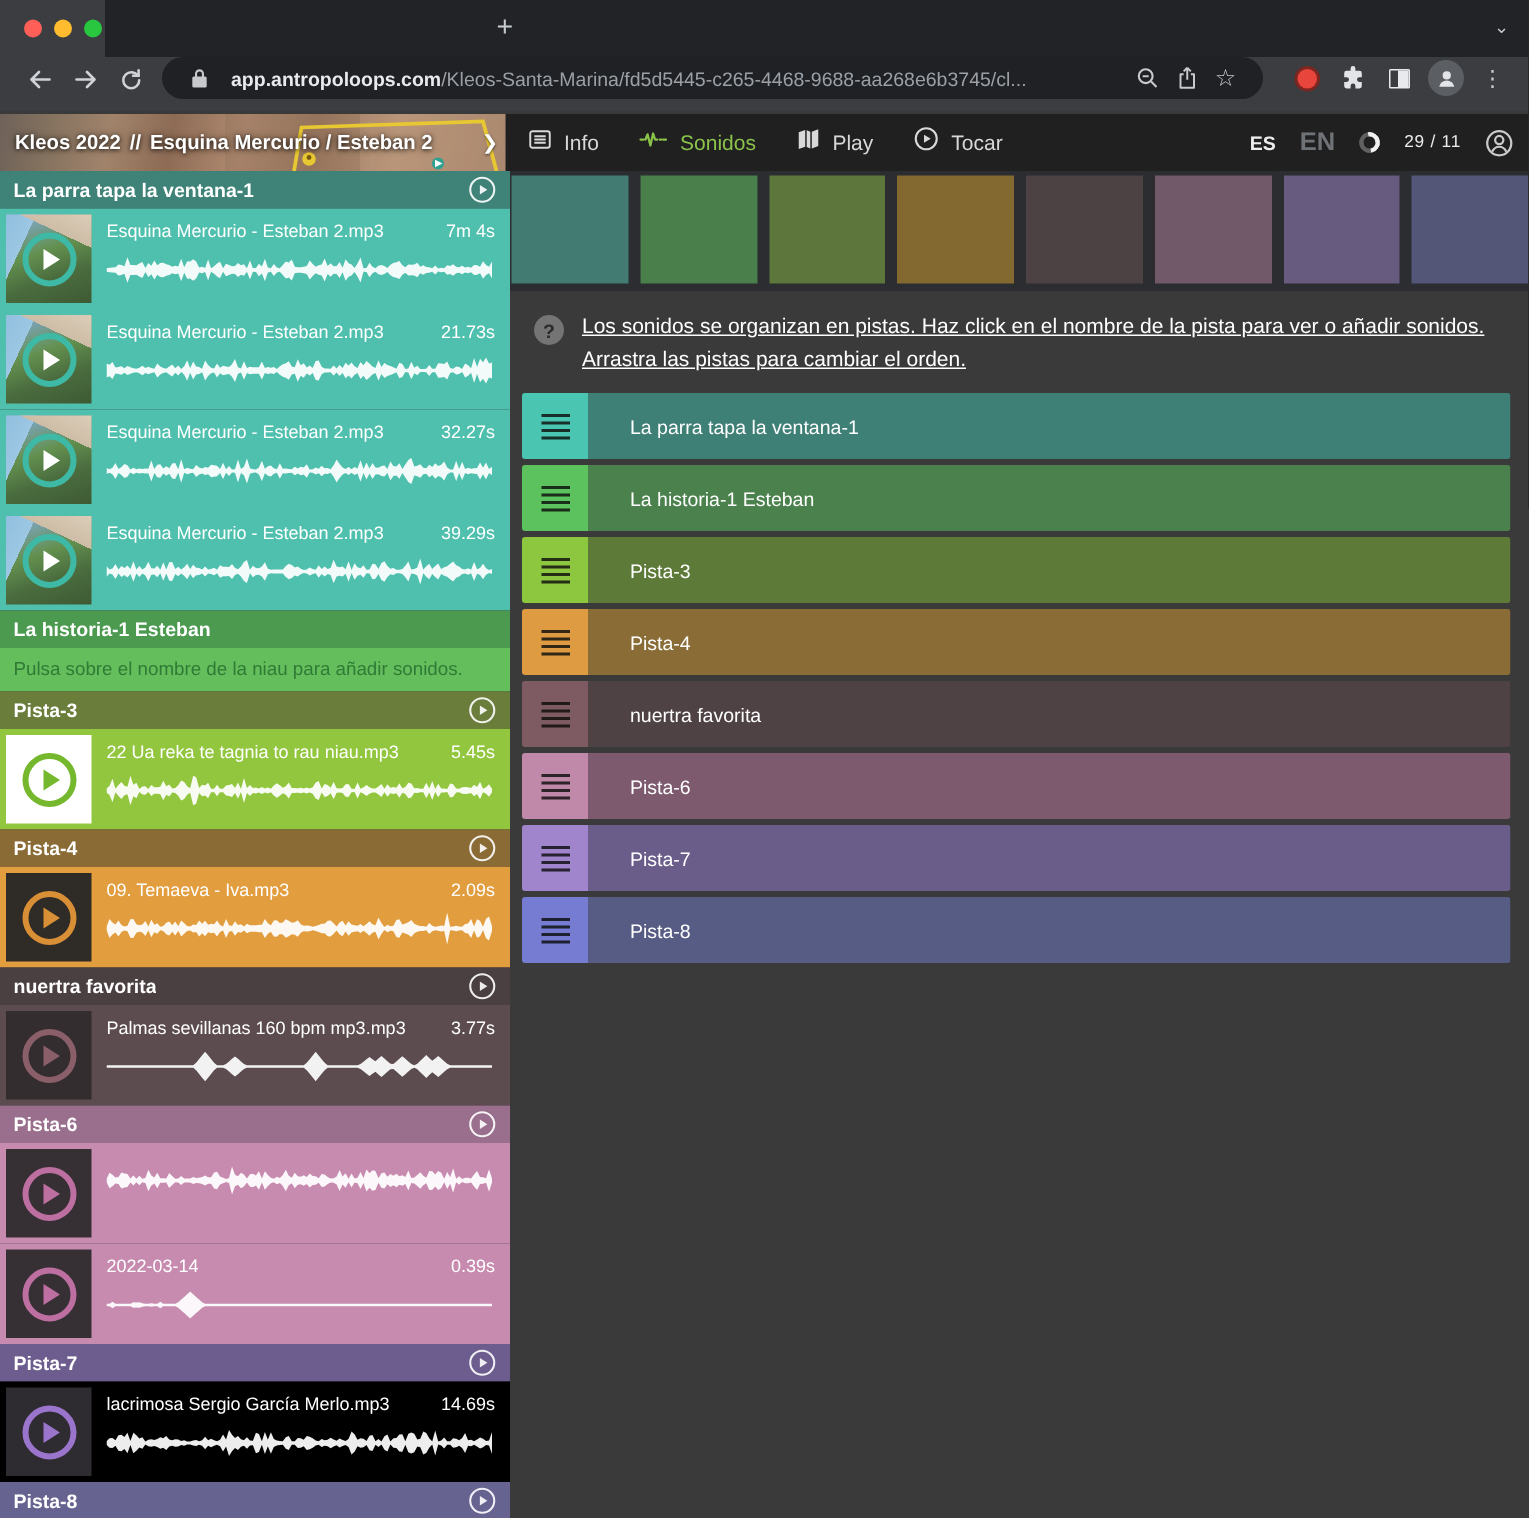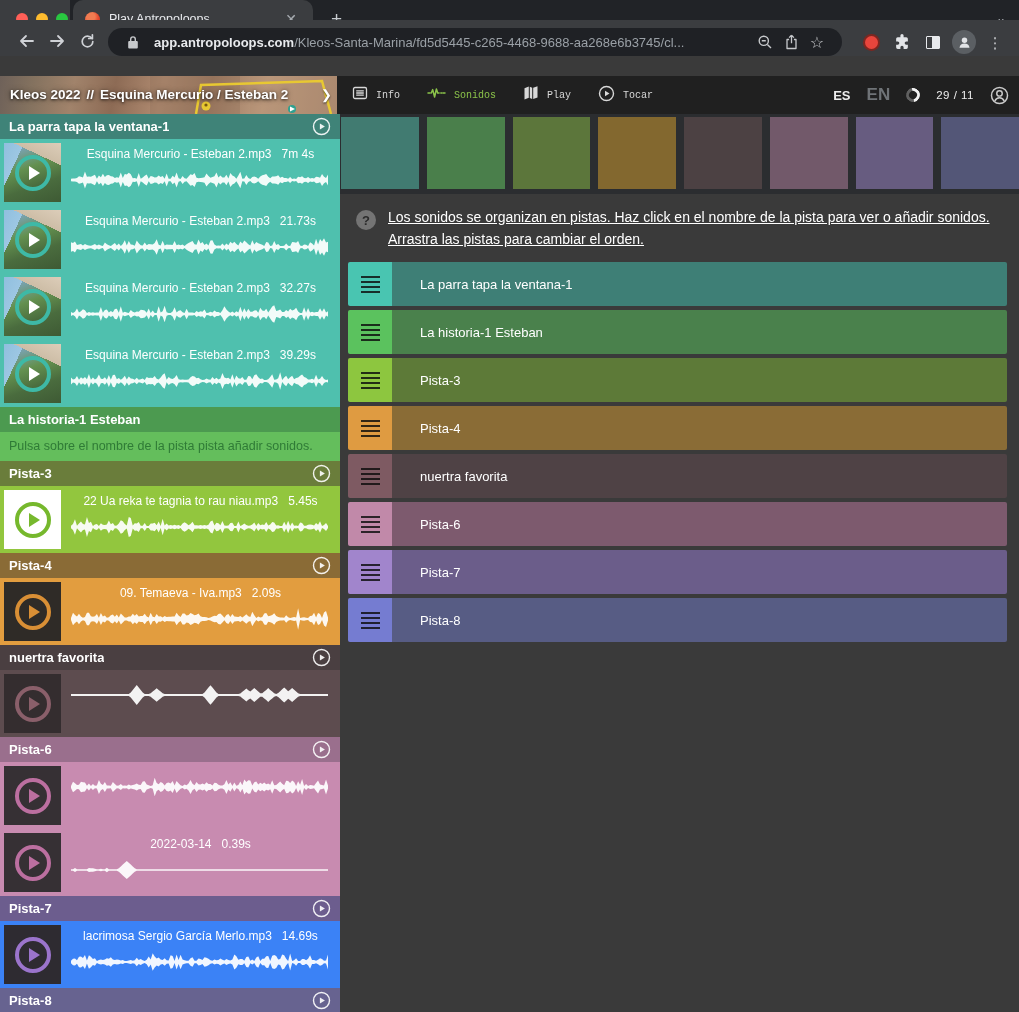--- a/index.html
+++ b/index.html
@@ -13,22 +13,22 @@
   .light { width:12px; height:12px; border-radius:50%; }
   .tab { position:absolute; left:73px; top:0; width:240px; height:38px; background:#3B3D40;
          border-radius:10px 10px 0 0; display:flex; align-items:center; padding:0 12px; }
   .favicon { width:15px; height:15px; border-radius:50%; flex:none;
              background:radial-gradient(circle at 38% 32%, #F07B51 0 30%, #E5492F 55%, #BF2B1A 100%); }
   .tabtitle { flex:1; margin-left:9px; font-size:12.5px; color:#E8EAED; white-space:nowrap; overflow:hidden; }
   .tabclose { color:#A6ABB0; font-size:14px; line-height:1; padding:2px 4px; }
   .newtab { position:absolute; left:325px; top:6px; color:#C7CBD0; font-size:19px; font-weight:300; padding:2px 6px; }
   .strip-chevron { position:absolute; right:13px; top:11px; color:#C7CBD0; font-size:12px; }
 
-  .toolbar { position:absolute; top:20px; left:0; right:0; height:36px; background:#3B3D40;
-             display:flex; align-items:flex-end; padding:0 10px 0 12px; }
+  .toolbar { position:absolute; top:38px; left:0; right:0; height:36px; background:#3B3D40;
+             display:flex; align-items:flex-start; padding:0 10px 0 12px; }
   .navbtn { width:30px; height:30px; display:flex; align-items:center; justify-content:center; flex:none; }
   .urlpill { height:28px; background:#1F2125; border-radius:14px; flex:1; min-width:0;
              margin:0 12px 0 6px; display:flex; align-items:center; padding:0 12px; }
   .url { flex:1; min-width:0; margin:0 8px; font-size:13px; color:#E8EAED; white-space:nowrap; overflow:hidden; }
   .url .path { color:#9AA0A6; }
   .pill-ico { width:26px; height:26px; display:flex; align-items:center; justify-content:center; flex:none; }
   .star { color:#C7C9CC; font-size:16px; }
   .ext { width:28px; height:28px; display:flex; align-items:center; justify-content:center; flex:none; margin-left:3px; }
   .rec-dot { width:13px; height:13px; border-radius:50%; background:#E8453C; box-shadow:0 0 0 2px #7E2620; }
   .panel-ico { width:14px; height:13px; border:1.5px solid #E8EAED; border-radius:1px; position:relative; }
@@ -43,21 +43,21 @@
   }
   .mapthumb svg.route { position:absolute; inset:0; }
   .maptitle { position:relative; z-index:2; font-size:13.5px; font-weight:700; color:#FFF;
               line-height:38px; padding-left:10px; white-space:nowrap;
               text-shadow:0 1px 3px rgba(0,0,0,.75), 0 0 6px rgba(0,0,0,.4); }
   .maptitle .sep { padding:0 6px; font-weight:700; }
   .map-chevron { position:absolute; right:5px; top:11px; z-index:2; color:#FFF; font-size:13px; text-shadow:0 1px 2px rgba(0,0,0,.7); }
 
   .appnav { position:absolute; left:352px; top:0; height:38px; display:flex; align-items:center; gap:27px; }
   .nav-item { display:flex; align-items:center; gap:8px; cursor:default; }
-  .nav-item .lbl { font-size:10px; color:#D8D8D8;font-family:Liberation Mono, monospace; }
+  .nav-item .lbl { font-size:14px; color:#D8D8D8; }
   .nav-item.active .lbl { color:#8BC34A; }
 
   .header-right { position:absolute; right:10px; top:0; height:38px; display:flex; align-items:center; gap:16px; }
   .lang-es { font-size:13px; font-weight:700; color:#EDEDED; }
   .lang-en { font-size:17px; font-weight:700; color:#6F7377; }
   .loader { width:14px; height:14px; border-radius:50%; border:3px solid #606060;
             border-top-color:#F2F2F2; border-right-color:#F2F2F2; transform:rotate(35deg); }
   .counter { font-size:11.5px; font-weight:400; color:#EDEDED; letter-spacing:.5px; }
 
   
@@ -70,21 +70,21 @@
   .clip { height:67px; display:flex; padding:4px 0 4px 4px; }
   .thumb { width:57px; height:59px; flex:none; position:relative; }
   .ring { position:absolute; left:50%; top:50%; transform:translate(-50%,-50%); width:36px; height:36px;
           border-radius:50%; display:flex; align-items:center; justify-content:center; }
   .tri { width:0; height:0; border-top:7px solid transparent; border-bottom:7px solid transparent; margin-left:4px; }
   .thumb-photo { background:
       linear-gradient(205deg, #DCCDB9 0%, #CDBDA6 26%, rgba(0,0,0,0) 26%),
       linear-gradient(115deg, #90BFDE 0%, #9DC7E3 24%, rgba(0,0,0,0) 24%),
       linear-gradient(160deg, #7FA7C9 8%, #63904F 42%, #4A6C3E 68%, #3E5A34 100%); }
   .clipbody { flex:1; min-width:0; padding:3px 10px 0 10px; }
-  .clipmeta { display:flex; justify-content:center; font-size:12px; color:#FFF; line-height:16px; }
+  .clipmeta { display:flex; justify-content:space-between; font-size:12px; color:#FFF; line-height:16px; }
   .clipmeta .ttl { white-space:nowrap; overflow:hidden; text-overflow:ellipsis; }
   .clipmeta .dur { flex:none; margin-left:10px; }
   .wave { display:block; width:100%; height:26px; margin-top:5px; }
 
   
   .main { position:absolute; left:340px; top:114px; right:0; bottom:0; background:#3A3A3A; }
   .swatchband { height:80px; background:#2B2D30; display:flex; gap:8px; padding:3px 0 5px 1px; }
   .swatch { flex:1; }
   .helprow { display:flex; gap:12px; align-items:flex-start; padding:13px 20px 0 16px; }
   .qicon { width:20px; height:20px; border-radius:50%; background:#747474; color:#2B2B2B; flex:none;
@@ -101,25 +101,20 @@
 <body>
 
 <div class="screen">
 
   <div class="tabstrip">
     <div class="corner"></div>
     <div class="lights">
       <span class="light" style="background:#FF5F57"></span>
       <span class="light" style="background:#FEBC2E"></span>
       <span class="light" style="background:#29C740"></span>
-    </div>
-    <div class="tab">
-      <span class="favicon"></span>
-      <span class="tabtitle">Play Antropoloops</span>
-      <span class="tabclose">✕</span>
     </div>
     <span class="newtab">+</span>
     <span class="strip-chevron">⌄</span>
   </div>
 
   <div class="toolbar">
     <span class="navbtn">
       <svg width="18" height="18" viewBox="0 0 18 18" fill="none" stroke="#CFD2D6" stroke-width="1.8" stroke-linecap="round" stroke-linejoin="round">
           <path d="M15 9H3.5M8 4 3 9l5 5"></path>
         </svg>
@@ -308,21 +303,21 @@
             <svg class="wave" viewBox="0 0 260 26" preserveAspectRatio="none">
               <path d="M0,13 L0.0,9.4 L2.0,11.6 L4.0,11.0 L6.0,8.0 L8.0,11.7 L10.0,9.3 L12.0,10.7 L14.0,9.0 L16.0,11.3 L18.0,6.1 L20.0,11.7 L22.0,9.4 L24.0,11.6 L26.0,10.3 L28.0,6.5 L30.0,10.8 L32.0,11.0 L34.0,9.2 L36.0,11.8 L38.0,6.9 L40.0,11.7 L42.0,6.9 L44.0,6.7 L46.0,11.3 L48.0,9.9 L50.0,11.7 L52.0,10.2 L54.0,7.8 L56.0,11.4 L58.0,8.5 L60.0,10.5 L62.0,10.7 L64.0,11.7 L66.0,9.7 L68.0,11.7 L70.0,11.3 L72.0,10.5 L74.0,11.9 L76.0,8.9 L78.0,9.9 L80.0,9.8 L82.0,10.0 L84.0,8.0 L86.0,10.7 L88.0,11.5 L90.0,9.6 L92.0,6.7 L94.0,5.3 L96.0,11.8 L98.0,9.1 L100.0,10.6 L102.0,10.9 L104.0,9.7 L106.0,6.9 L108.0,11.2 L110.0,11.8 L112.0,11.6 L114.0,11.7 L116.0,11.7 L118.0,11.6 L120.0,9.3 L122.0,7.9 L124.0,8.6 L126.0,10.3 L128.0,9.7 L130.0,11.2 L132.0,12.0 L134.0,11.7 L136.0,10.4 L138.0,11.4 L140.0,11.8 L142.0,8.9 L144.0,11.3 L146.0,9.7 L148.0,11.4 L150.0,10.6 L152.0,5.1 L154.0,9.6 L156.0,10.2 L158.0,9.7 L160.0,11.5 L162.0,6.2 L164.0,12.0 L166.0,7.5 L168.0,10.2 L170.0,10.8 L172.0,8.9 L174.0,11.8 L176.0,11.7 L178.0,7.9 L180.0,8.2 L182.0,11.3 L184.0,7.3 L186.0,6.2 L188.0,9.3 L190.0,11.1 L192.0,10.6 L194.0,11.9 L196.0,11.9 L198.0,11.3 L200.0,9.1 L202.0,6.3 L204.0,11.7 L206.0,11.4 L208.0,10.3 L210.0,4.3 L212.0,11.9 L214.0,9.5 L216.0,7.8 L218.0,11.3 L220.0,9.3 L222.0,7.7 L224.0,11.3 L226.0,10.1 L228.0,9.5 L230.0,7.8 L232.0,6.4 L234.0,8.9 L236.0,9.7 L238.0,11.4 L240.0,11.6 L242.0,10.8 L244.0,11.8 L246.0,6.7 L248.0,11.5 L250.0,10.7 L252.0,7.9 L254.0,10.9 L256.0,12.0 L258.0,11.4 L258.0,14.6 L256.0,14.0 L254.0,15.1 L252.0,18.1 L250.0,15.3 L248.0,14.5 L246.0,19.3 L244.0,14.2 L242.0,15.2 L240.0,14.4 L238.0,14.6 L236.0,16.3 L234.0,17.1 L232.0,19.6 L230.0,18.2 L228.0,16.5 L226.0,15.9 L224.0,14.7 L222.0,18.3 L220.0,16.7 L218.0,14.7 L216.0,18.2 L214.0,16.5 L212.0,14.1 L210.0,21.7 L208.0,15.7 L206.0,14.6 L204.0,14.3 L202.0,19.7 L200.0,16.9 L198.0,14.7 L196.0,14.1 L194.0,14.1 L192.0,15.4 L190.0,14.9 L188.0,16.7 L186.0,19.8 L184.0,18.7 L182.0,14.7 L180.0,17.8 L178.0,18.1 L176.0,14.3 L174.0,14.2 L172.0,17.1 L170.0,15.2 L168.0,15.8 L166.0,18.5 L164.0,14.0 L162.0,19.8 L160.0,14.5 L158.0,16.3 L156.0,15.8 L154.0,16.4 L152.0,20.9 L150.0,15.4 L148.0,14.6 L146.0,16.3 L144.0,14.7 L142.0,17.1 L140.0,14.2 L138.0,14.6 L136.0,15.6 L134.0,14.3 L132.0,14.0 L130.0,14.8 L128.0,16.3 L126.0,15.7 L124.0,17.4 L122.0,18.1 L120.0,16.7 L118.0,14.4 L116.0,14.3 L114.0,14.3 L112.0,14.4 L110.0,14.2 L108.0,14.8 L106.0,19.1 L104.0,16.3 L102.0,15.1 L100.0,15.4 L98.0,16.9 L96.0,14.2 L94.0,20.7 L92.0,19.3 L90.0,16.4 L88.0,14.5 L86.0,15.3 L84.0,18.0 L82.0,16.0 L80.0,16.2 L78.0,16.1 L76.0,17.1 L74.0,14.1 L72.0,15.5 L70.0,14.7 L68.0,14.3 L66.0,16.3 L64.0,14.3 L62.0,15.3 L60.0,15.5 L58.0,17.5 L56.0,14.6 L54.0,18.2 L52.0,15.8 L50.0,14.3 L48.0,16.1 L46.0,14.7 L44.0,19.3 L42.0,19.1 L40.0,14.3 L38.0,19.1 L36.0,14.2 L34.0,16.8 L32.0,15.0 L30.0,15.2 L28.0,19.5 L26.0,15.7 L24.0,14.4 L22.0,16.6 L20.0,14.3 L18.0,19.9 L16.0,14.7 L14.0,17.0 L12.0,15.3 L10.0,16.7 L8.0,14.3 L6.0,18.0 L4.0,15.0 L2.0,14.4 L0.0,16.6 Z" fill="#FFFFFF" fill-opacity="0.93"></path>
             </svg>
           </div>
         </div>
       </div>
       <div class="section">
         <div class="sec-header" style="background: rgb(76, 154, 80);">
           <span class="nm">La historia-1 Esteban</span>
         </div>
-        <div class="sec-note" style="background: rgb(100, 190, 92); color: rgb(47, 123, 54);">Pulsa sobre el nombre de la pista pista añadir sonidos.</div>
+        <div class="sec-note" style="background: rgb(100, 190, 92); color: rgb(47, 123, 54);">Pulsa sobre el nombre de la niau para añadir sonidos.</div>
       </div>
       <div class="section">
         <div class="sec-header" style="background: rgb(106, 125, 59);">
           <span class="nm">Pista-3</span>
           <span class="playring">
             <svg width="19" height="19" viewBox="0 0 19 19" fill="none">
               <circle cx="9.5" cy="9.5" r="8" stroke="rgba(255,255,255,0.9)" stroke-width="1.4"></circle>
               <path d="M7.9 6.4v6.2l5-3.1z" fill="rgba(255,255,255,0.9)"></path>
             </svg>
           </span>
@@ -381,20 +376,24 @@
             </svg>
           </span>
         </div>
         <div class="clip" style="background: rgb(93, 76, 79);">
           <div class="thumb" style="background: rgb(52, 45, 47);">
             <span class="ring" style="border: 4px solid rgb(138, 95, 106);">
               <span class="tri" style="border-left: 11px solid rgb(138, 95, 106);"></span>
             </span>
           </div>
           <div class="clipbody">
+            <div class="clipmeta">
+              <span class="ttl">Palmas sevillanas 160 bpm mp3.mp3</span>
+              <span class="dur">3.77s</span>
+            </div>
             <svg class="wave" viewBox="0 0 260 26" preserveAspectRatio="none">
               <path d="M0,13 L0.0,12.1 L2.0,12.1 L4.0,12.1 L6.0,12.1 L8.0,12.1 L10.0,12.1 L12.0,12.1 L14.0,12.1 L16.0,12.1 L18.0,12.1 L20.0,12.1 L22.0,12.1 L24.0,12.1 L26.0,12.1 L28.0,12.1 L30.0,12.1 L32.0,12.1 L34.0,12.1 L36.0,12.1 L38.0,12.1 L40.0,12.1 L42.0,12.1 L44.0,12.1 L46.0,12.1 L48.0,12.1 L50.0,12.1 L52.0,12.1 L54.0,12.1 L56.0,12.1 L58.0,12.1 L60.0,10.5 L62.0,8.0 L64.0,5.5 L66.0,3.1 L68.0,5.5 L70.0,8.0 L72.0,10.5 L74.0,12.1 L76.0,12.1 L78.0,12.1 L80.0,11.3 L82.0,9.6 L84.0,7.9 L86.0,6.3 L88.0,7.9 L90.0,9.6 L92.0,11.3 L94.0,12.1 L96.0,12.1 L98.0,12.1 L100.0,12.1 L102.0,12.1 L104.0,12.1 L106.0,12.1 L108.0,12.1 L110.0,12.1 L112.0,12.1 L114.0,12.1 L116.0,12.1 L118.0,12.1 L120.0,12.1 L122.0,12.1 L124.0,12.1 L126.0,12.1 L128.0,12.1 L130.0,12.1 L132.0,12.1 L134.0,10.5 L136.0,8.1 L138.0,5.6 L140.0,3.2 L142.0,5.6 L144.0,8.1 L146.0,10.5 L148.0,12.1 L150.0,12.1 L152.0,12.1 L154.0,12.1 L156.0,12.1 L158.0,12.1 L160.0,12.1 L162.0,12.1 L164.0,12.1 L166.0,12.1 L168.0,12.1 L170.0,11.4 L172.0,9.8 L174.0,8.2 L176.0,6.6 L178.0,8.2 L180.0,9.5 L182.0,7.7 L184.0,6.0 L186.0,7.7 L188.0,9.5 L190.0,11.2 L192.0,11.3 L194.0,9.6 L196.0,7.9 L198.0,6.1 L200.0,7.9 L202.0,9.6 L204.0,11.3 L206.0,12.1 L208.0,11.1 L210.0,9.2 L212.0,7.3 L214.0,5.4 L216.0,7.3 L218.0,9.2 L220.0,7.7 L222.0,6.0 L224.0,7.7 L226.0,9.5 L228.0,11.2 L230.0,12.1 L232.0,12.1 L234.0,12.1 L236.0,12.1 L238.0,12.1 L240.0,12.1 L242.0,12.1 L244.0,12.1 L246.0,12.1 L248.0,12.1 L250.0,12.1 L252.0,12.1 L254.0,12.1 L256.0,12.1 L258.0,12.1 L258.0,13.9 L256.0,13.9 L254.0,13.9 L252.0,13.9 L250.0,13.9 L248.0,13.9 L246.0,13.9 L244.0,13.9 L242.0,13.9 L240.0,13.9 L238.0,13.9 L236.0,13.9 L234.0,13.9 L232.0,13.9 L230.0,13.9 L228.0,14.8 L226.0,16.5 L224.0,18.3 L222.0,20.0 L220.0,18.3 L218.0,16.8 L216.0,18.7 L214.0,20.6 L212.0,18.7 L210.0,16.8 L208.0,14.9 L206.0,13.9 L204.0,14.7 L202.0,16.4 L200.0,18.1 L198.0,19.9 L196.0,18.1 L194.0,16.4 L192.0,14.7 L190.0,14.8 L188.0,16.5 L186.0,18.3 L184.0,20.0 L182.0,18.3 L180.0,16.5 L178.0,17.8 L176.0,19.4 L174.0,17.8 L172.0,16.2 L170.0,14.6 L168.0,13.9 L166.0,13.9 L164.0,13.9 L162.0,13.9 L160.0,13.9 L158.0,13.9 L156.0,13.9 L154.0,13.9 L152.0,13.9 L150.0,13.9 L148.0,13.9 L146.0,15.5 L144.0,17.9 L142.0,20.4 L140.0,22.8 L138.0,20.4 L136.0,17.9 L134.0,15.5 L132.0,13.9 L130.0,13.9 L128.0,13.9 L126.0,13.9 L124.0,13.9 L122.0,13.9 L120.0,13.9 L118.0,13.9 L116.0,13.9 L114.0,13.9 L112.0,13.9 L110.0,13.9 L108.0,13.9 L106.0,13.9 L104.0,13.9 L102.0,13.9 L100.0,13.9 L98.0,13.9 L96.0,13.9 L94.0,13.9 L92.0,14.7 L90.0,16.4 L88.0,18.1 L86.0,19.7 L84.0,18.1 L82.0,16.4 L80.0,14.7 L78.0,13.9 L76.0,13.9 L74.0,13.9 L72.0,15.5 L70.0,18.0 L68.0,20.5 L66.0,22.9 L64.0,20.5 L62.0,18.0 L60.0,15.5 L58.0,13.9 L56.0,13.9 L54.0,13.9 L52.0,13.9 L50.0,13.9 L48.0,13.9 L46.0,13.9 L44.0,13.9 L42.0,13.9 L40.0,13.9 L38.0,13.9 L36.0,13.9 L34.0,13.9 L32.0,13.9 L30.0,13.9 L28.0,13.9 L26.0,13.9 L24.0,13.9 L22.0,13.9 L20.0,13.9 L18.0,13.9 L16.0,13.9 L14.0,13.9 L12.0,13.9 L10.0,13.9 L8.0,13.9 L6.0,13.9 L4.0,13.9 L2.0,13.9 L0.0,13.9 Z" fill="#FFFFFF" fill-opacity="0.93"></path>
             </svg>
           </div>
         </div>
       </div>
       <div class="section">
         <div class="sec-header" style="background: rgb(154, 111, 141);">
           <span class="nm">Pista-6</span>
           <span class="playring">
@@ -436,21 +435,21 @@
       <div class="section">
         <div class="sec-header" style="background: rgb(108, 93, 142);">
           <span class="nm">Pista-7</span>
           <span class="playring">
             <svg width="19" height="19" viewBox="0 0 19 19" fill="none">
               <circle cx="9.5" cy="9.5" r="8" stroke="rgba(255,255,255,0.9)" stroke-width="1.4"></circle>
               <path d="M7.9 6.4v6.2l5-3.1z" fill="rgba(255,255,255,0.9)"></path>
             </svg>
           </span>
         </div>
-        <div class="clip" style="background: #3b82f6;">
+        <div class="clip" style="background: #000000;">
           <div class="thumb" style="background: rgb(46, 43, 49);">
             <span class="ring" style="border: 4px solid rgb(155, 116, 204);">
               <span class="tri" style="border-left: 11px solid rgb(155, 116, 204);"></span>
             </span>
           </div>
           <div class="clipbody">
             <div class="clipmeta">
               <span class="ttl">lacrimosa Sergio García Merlo.mp3</span>
               <span class="dur">14.69s</span>
             </div>

